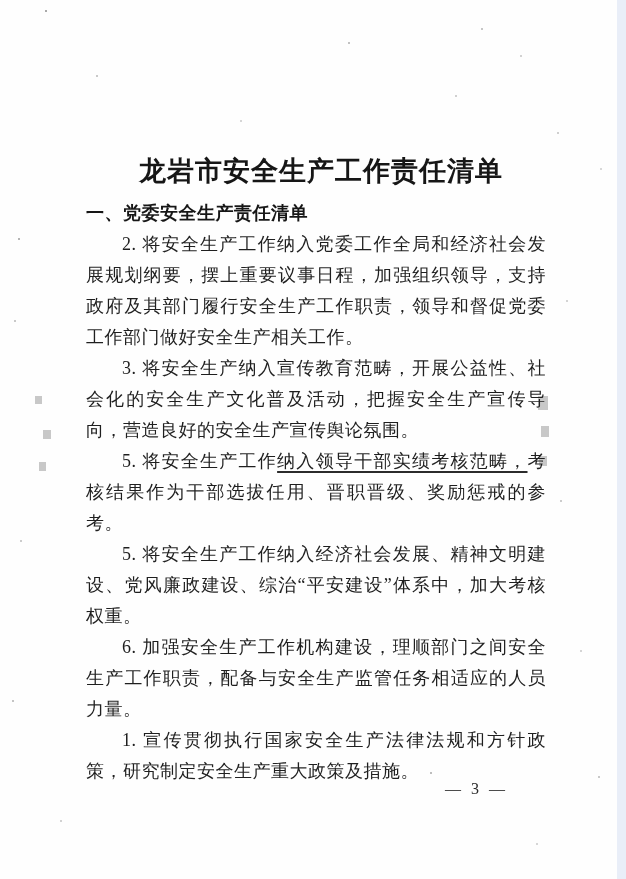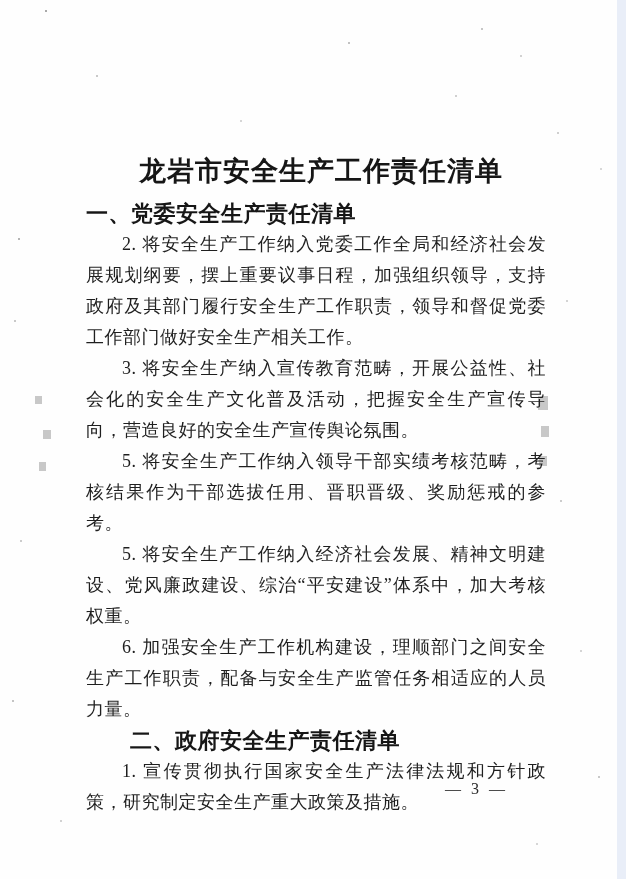--- a/index.html
+++ b/index.html
@@ -84,35 +84,36 @@
     top: 198px;
     left: 86px;
     width: 460px;
     font-size: 18px;
     line-height: 31px;
     text-align: justify;
     letter-spacing: 0.5px;
   }
   .sec-heading {
     margin: 0;
-    font-size: 22px;
+    font-size: 18px;
     font-weight: bold;
     line-height: 31px;
     color: #161616;
     font-family: "Liberation Sans", "DejaVu Sans", sans-serif;
     text-align: left;
   }
   .sec-heading.indent {
     text-indent: 2em;
   }
   .para {
     margin: 0;
     text-indent: 2em;
   }
   .hand-underline {
+    text-decoration: underline;
     text-decoration-thickness: 2px;
     text-underline-offset: 4px;
     text-decoration-color: #2b2b2b;
     margin-top: 31px;
   }
   .page-number {
     position: absolute;
     top: 780px;
     right: 118px;
     font-size: 16px;
@@ -144,21 +145,20 @@
     <p class="para">2. 将安全生产工作纳入党委工作全局和经济社会发展规划纲要，摆上重要议事日程，加强组织领导，支持政府及其部门履行安全生产工作职责，领导和督促党委工作部门做好安全生产相关工作。</p>
 
     <p class="para">3. 将安全生产纳入宣传教育范畴，开展公益性、社会化的安全生产文化普及活动，把握安全生产宣传导向，营造良好的安全生产宣传舆论氛围。</p>
 
     <p class="para"><span>5. 将安全生产工作</span><span class="hand-underline">纳入领导干部实绩考核范畴，</span><span>考核结果作为干部选拔任用、晋职晋级、奖励惩戒的参考。</span></p>
 
     <p class="para">5. 将安全生产工作纳入经济社会发展、精神文明建设、党风廉政建设、综治“平安建设”体系中，加大考核权重。</p>
 
     <p class="para">6. 加强安全生产工作机构建设，理顺部门之间安全生产工作职责，配备与安全生产监管任务相适应的人员力量。</p>
 
-    <h2 class="sec-heading indent">二、政府安全生产责任清单</h2>
 
     <p class="para">1. 宣传贯彻执行国家安全生产法律法规和方针政策，研究制定安全生产重大政策及措施。</p>
 
   </div>
 
   <div class="page-number">— 3 —</div>
 
 </div>
 
 </body></html>

